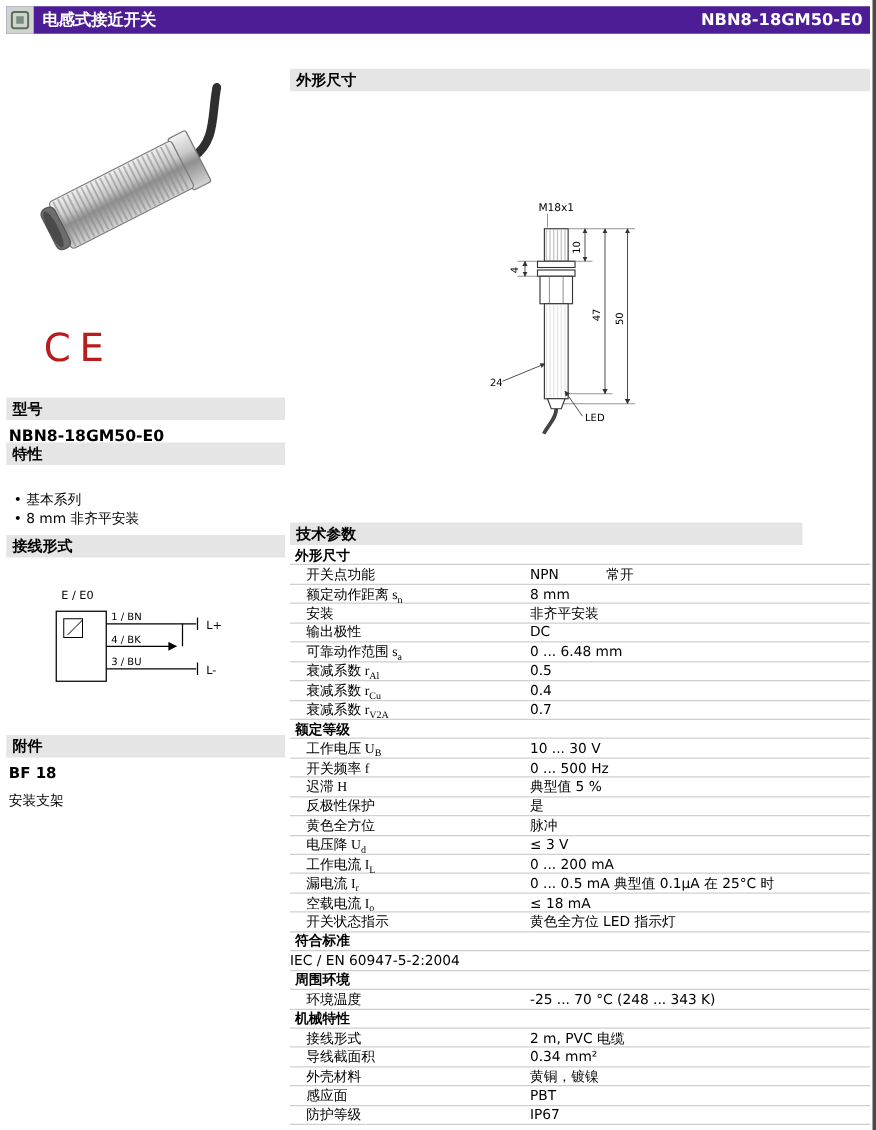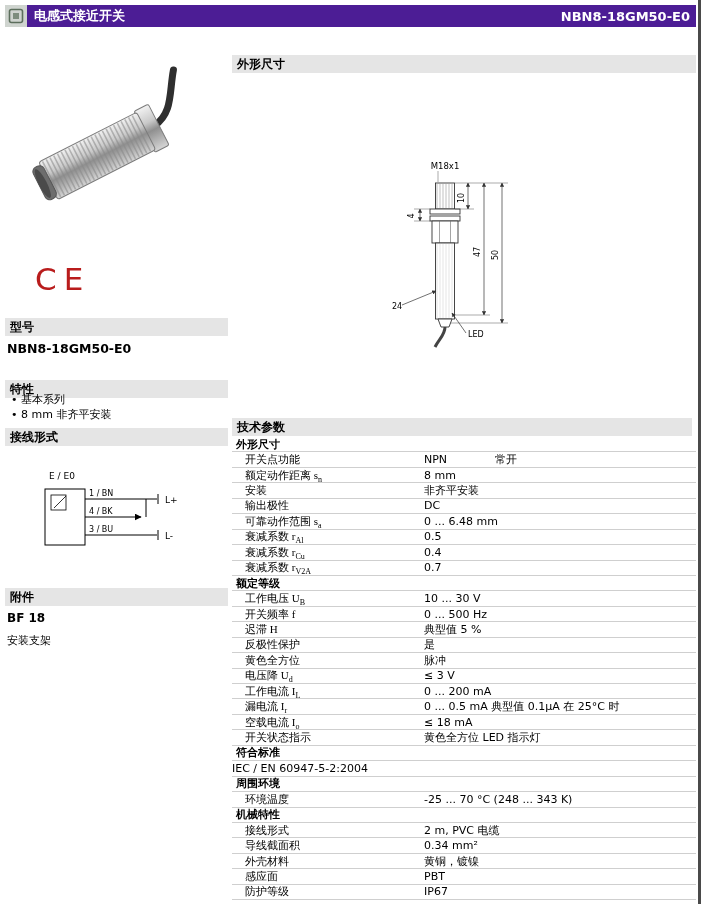--- a/index.html
+++ b/index.html
@@ -18,42 +18,42 @@
   .right-col{position:absolute;left:232px;top:27px;width:464px;height:877px;}
 
   .bar{background:#e5e5e5;height:18px;line-height:18px;font-size:12px;font-weight:bold;
        padding-left:5px;box-sizing:border-box;position:absolute;left:0;}
 
   
   .product-photo{position:absolute;top:28px;left:6px;}
   .ce{position:absolute;top:234px;left:30px;font-size:31px;letter-spacing:7px;color:#b91c1c;}
   .bar-model{top:291px;width:223px;}
   .model-name{position:absolute;top:314px;left:2px;font-size:12.5px;font-weight:bold;}
-  .bar-features{top:353px;width:223px;}
+  .bar-features{top:327px;width:223px;}
   .features{position:absolute;top:365px;left:5px;font-size:11px;}
   .features .feat{line-height:15px;padding-left:11px;position:relative;}
   .features .feat::before{content:"\2022";position:absolute;left:1px;}
   .bar-wiring{top:401px;width:223px;}
   .wiring{position:absolute;top:440px;left:20px;}
   .bar-acc{top:561px;width:223px;}
   .acc-name{position:absolute;top:584px;left:2px;font-size:12px;font-weight:bold;}
   .acc-desc{position:absolute;top:606px;left:2px;font-size:11px;}
 
   
   .bar-dim{top:28px;width:464px;}
   .dim-drawing{position:absolute;top:130px;left:118px;}
-  .bar-tech{top:391px;width:460px;}
+  .bar-tech{top:391px;width:410px;}
   .tech-table{position:absolute;top:410px;left:0;width:464px;}
 
   .t-row{display:flex;align-items:center;height:15.45px;border-bottom:1px solid #cfcfcf;
          box-sizing:border-box;font-size:11px;white-space:nowrap;}
   .t-row.section{font-weight:bold;padding-left:4px;}
   .t-row.normal .label{flex:0 0 192px;padding-left:13px;box-sizing:border-box;font-family:Liberation Serif, serif;}
   .t-row .value{flex:1;}
-  .value2{display:inline-block;margin-left:48px;}
+  .value2{display:inline-block;margin-left:38px;}
   sub{font-size:8px;line-height:0;}
   svg text{fill:#000;}
 </style>
 </head>
 <body>
 
 <div class="page">
 
   <div class="topbar">
     <div class="icon-box">

